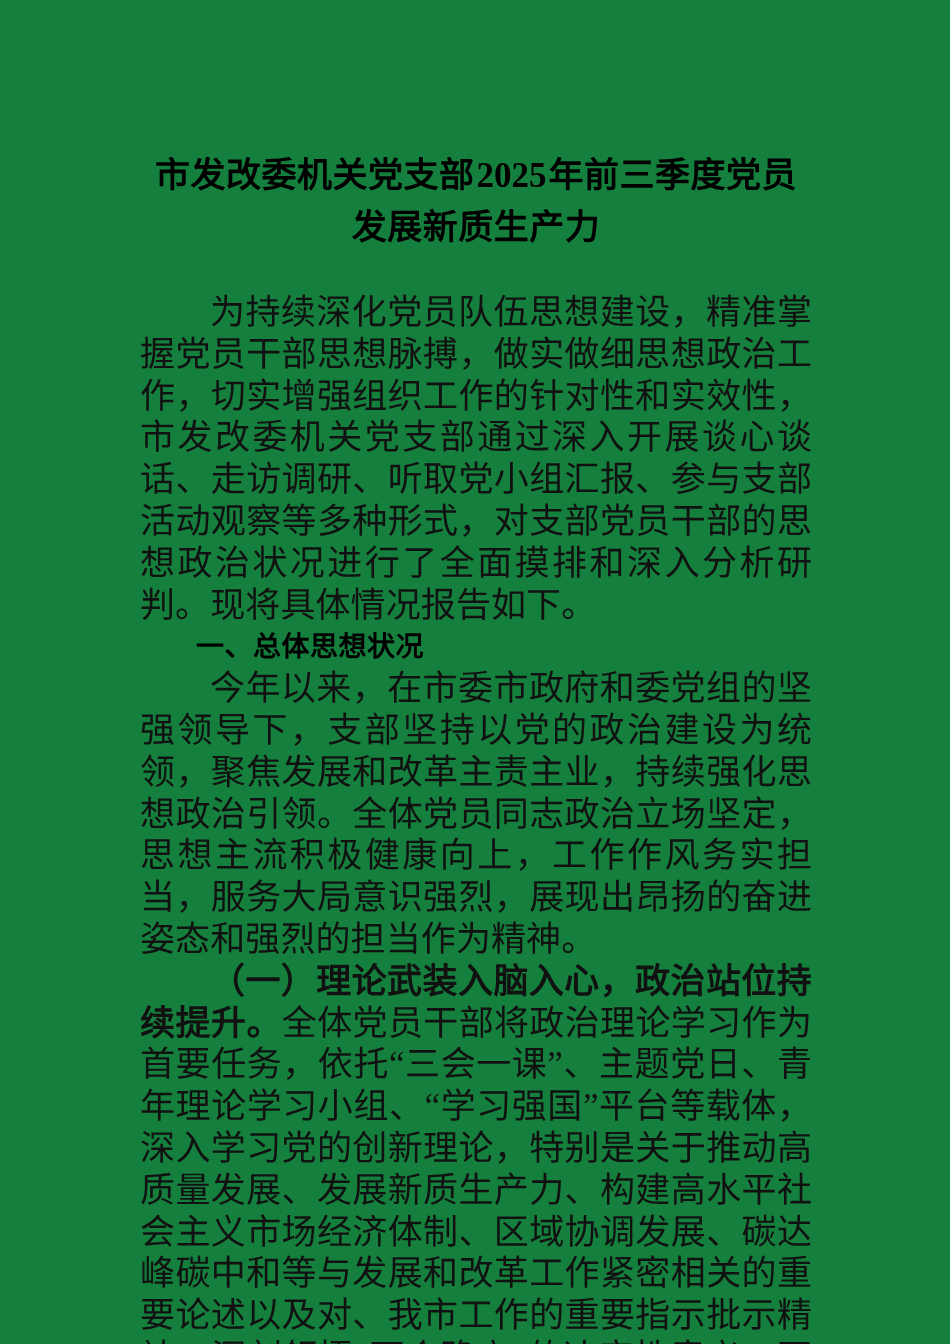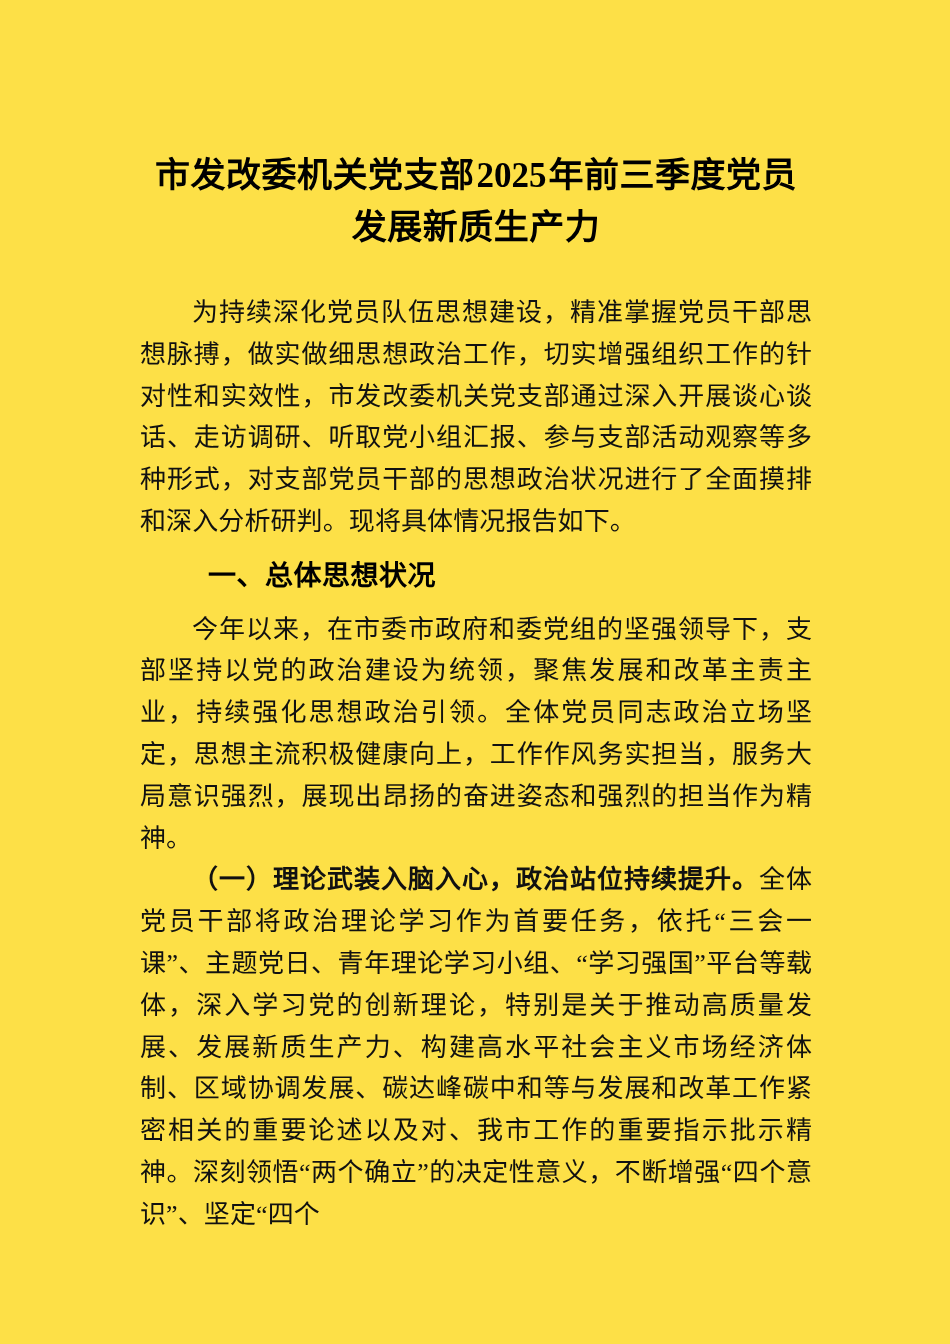--- a/index.html
+++ b/index.html
@@ -11,21 +11,21 @@
   body {
     font-family: "Liberation Serif", "DejaVu Serif", serif;
     color: #000000;
     -webkit-font-smoothing: antialiased;
   }
   .page {
     position: relative;
     width: 950px;
     height: 1344px;
     margin: 0 auto;
-    background: #fde047;
+    background: #15803d;
     overflow: hidden;
     box-sizing: border-box;
   }
   .doc-body {
     position: absolute;
     left: 140px;
     top: 150px;
     width: 672px;
   }
 
@@ -43,40 +43,40 @@
   .doc-title .num {
     font-family: "Liberation Serif", "DejaVu Serif", serif;
     font-weight: 700;
     letter-spacing: 0;
     padding: 0 2px;
   }
 
   
   .para {
     font-family: "Liberation Serif", "DejaVu Serif", serif;
-    font-size: 26px;
+    font-size: 35px;
     line-height: 41.8px;
     text-align: justify;
     text-justify: inter-ideograph;
     text-align-last: left;
     margin: 0;
     letter-spacing: 0.1px;
     color: #111;
   }
   .para.indent {
     text-indent: 2em;
   }
 
   
   .h1-cn {
     font-family: "Liberation Sans", "DejaVu Sans", sans-serif;
     font-weight: 700;
     font-size: 28px;
     line-height: 41.8px;
-    margin: 12px;
+    margin: 0;
     text-indent: 2em;
     letter-spacing: 0.5px;
     color: #000;
   }
 
   
   .subhead {
     font-weight: 700;
     letter-spacing: 0.2px;
   }

